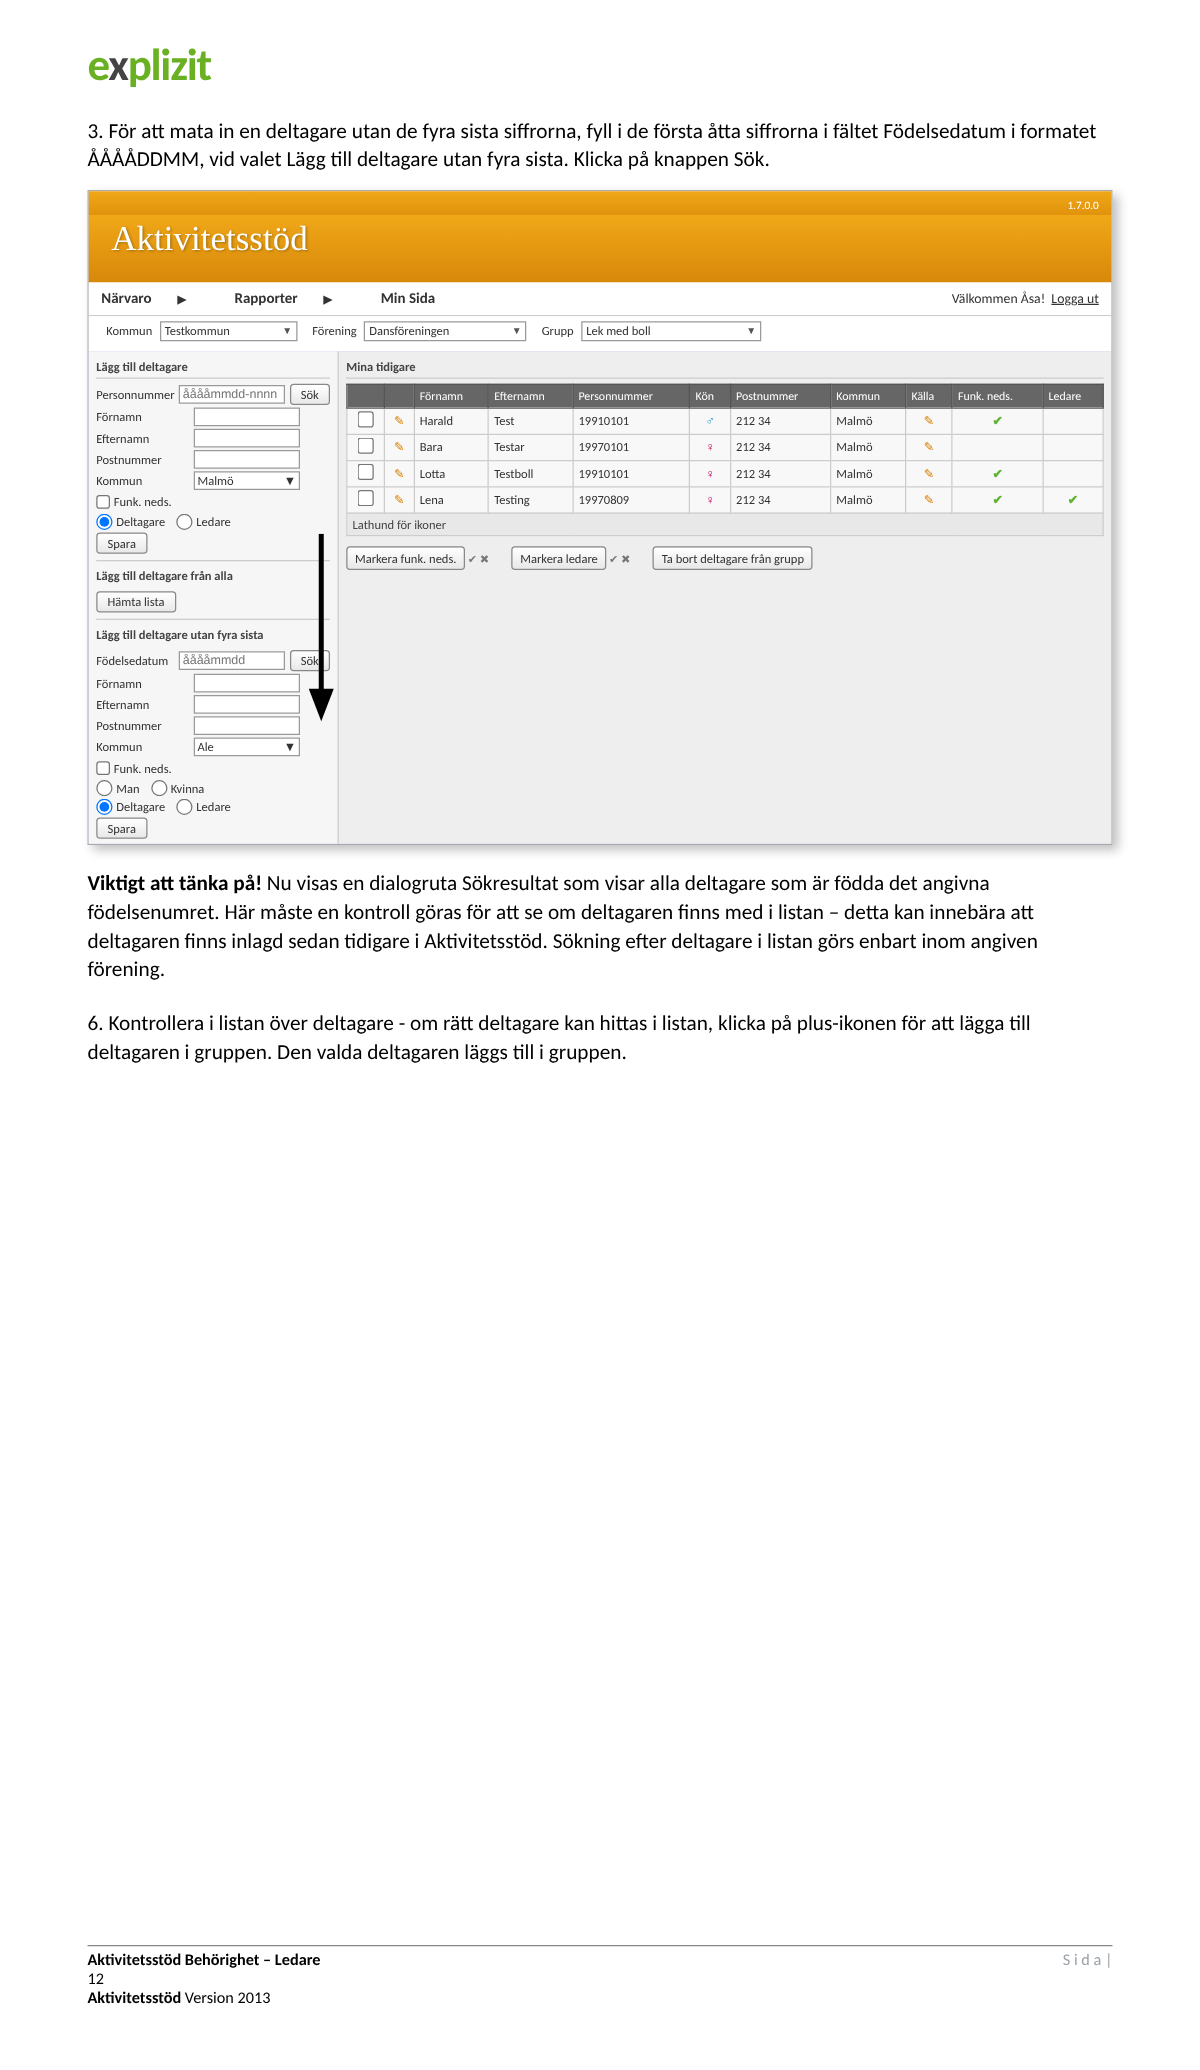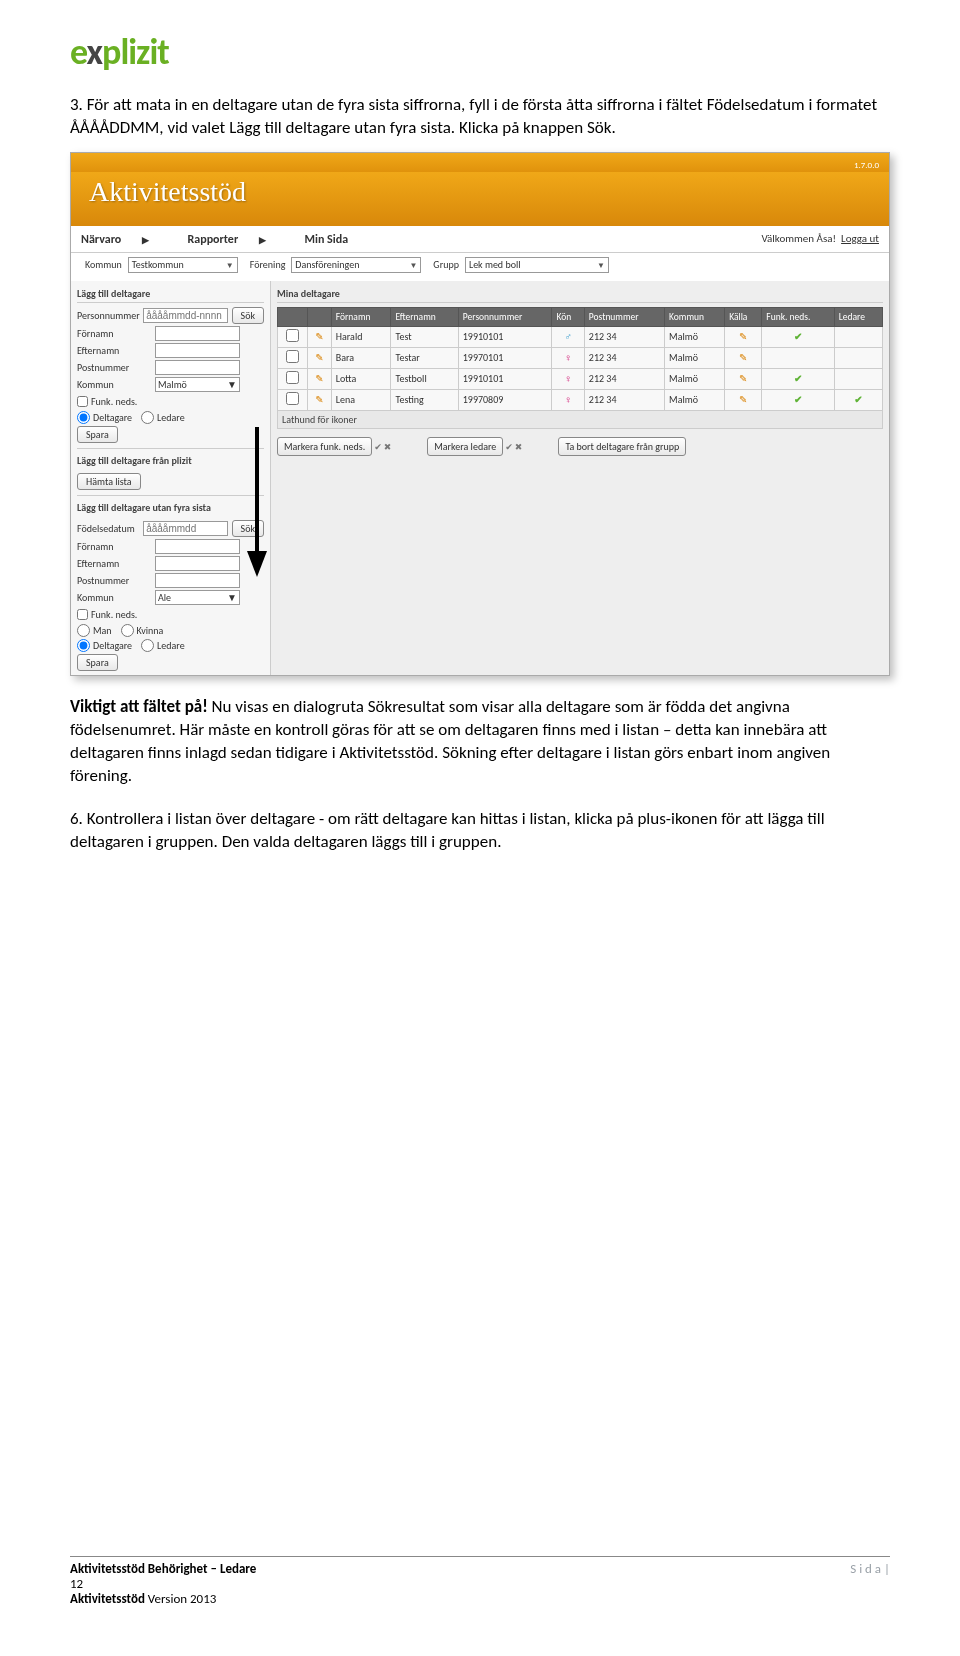--- a/index.html
+++ b/index.html
@@ -83,21 +83,21 @@
   
   .tbl { width:100%; border-collapse:collapse; font-size:10px; background:#fff; }
   .tbl th { background:#666; color:#fff; padding:3px 4px; font-weight:normal; text-align:left; border:1px solid #555; font-size:9.5px;}
   .tbl td { border:1px solid #ccc; padding:2px 4px; background:#f8f8f8; height:18px;}
   .tbl td.c { text-align:center; }
   .icon-pencil { color:#d98000; }
   .icon-check { color:#5fb336; font-weight:bold;}
   .icon-gender { color:#c06; font-size:10px;}
   .icon-gender.m { color:#39c;}
   .lath-row td { background:#e8e8e8; font-style:normal; color:#444; }
-  .btn-bar { margin-top:8px; display:flex; gap:36px; font-size:10px;}
+  .btn-bar { margin-top:8px; display:flex; gap:18px; font-size:10px;}
   .btn-bar .btn { padding:2px 6px;}
   .mini { font-size:9px; color:#777; margin-left:2px;}
 
   
   .footer {
     position: absolute;
     bottom: 50px; left: 70px; right: 70px;
     border-top: 1px solid #888;
     padding-top: 4px;
     font-size: 13px;
@@ -188,21 +188,21 @@
         </div>
       <div class="radio-row">
         <input type="radio" checked="" style="">
           <span>Deltagare</span>
         <input type="radio" style="margin-left: 6px;">
           <span>Ledare</span>
       </div>
       <span class="btn">Spara</span>
 
       <div class="divline"></div>
-      <div class="sec-title" style="border:none">Lägg till deltagare från plizit</div>
+      <div class="sec-title" style="border:none">Lägg till deltagare från alla</div>
       <span class="btn">Hämta lista</span>
 
       <div class="divline"></div>
       <div class="sec-title" style="border:none">Lägg till deltagare utan fyra sista</div>
       <div class="frow">
         <label>Födelsedatum</label>
         <input type="text" placeholder="ååååmmdd" style="">
         <span style="width:4px"></span>
         <span class="btn">Sök</span>
       </div>
@@ -238,21 +238,21 @@
       <div class="radio-row">
         <input type="radio" checked="" style="">
           <span>Deltagare</span>
         <input type="radio" style="margin-left: 6px;">
           <span>Ledare</span>
       </div>
       <span class="btn">Spara</span>
     </div>
 
     <div class="ss-right">
-      <div class="sec-title">Mina deltagare</div>
+      <div class="sec-title">Mina tidigare</div>
       <table class="tbl">
         <thead>
             <tr id="thead-row">
               <th></th>
               <th></th>
               <th>Förnamn</th>
               <th>Efternamn</th>
               <th>Personnummer</th>
               <th>Kön</th>
               <th>Postnummer</th>
@@ -323,21 +323,21 @@
       <div class="btn-bar">
         <span><span class="btn">Markera funk. neds.</span><span class="mini">✔</span><span class="mini">✖</span></span>
         <span><span class="btn">Markera ledare</span><span class="mini">✔</span><span class="mini">✖</span></span>
         <span class="btn">Ta bort deltagare från grupp</span>
       </div>
     </div>
   </div>
 </div>
 
 <p class="body-text">
-  <span class="bold">Viktigt att fältet på!</span><span> Nu visas en dialogruta Sökresultat som visar alla deltagare som är födda det angivna födelsenumret. Här måste en kontroll göras för att se om deltagaren finns med i listan – detta kan innebära att deltagaren finns inlagd sedan tidigare i Aktivitetsstöd. Sökning efter deltagare i listan görs enbart inom angiven förening.</span>
+  <span class="bold">Viktigt att tänka på!</span><span> Nu visas en dialogruta Sökresultat som visar alla deltagare som är födda det angivna födelsenumret. Här måste en kontroll göras för att se om deltagaren finns med i listan – detta kan innebära att deltagaren finns inlagd sedan tidigare i Aktivitetsstöd. Sökning efter deltagare i listan görs enbart inom angiven förening.</span>
 </p>
 
 <p class="body-text" style="margin-top:20px">6. Kontrollera i listan över deltagare - om rätt deltagare kan hittas i listan, klicka på plus-ikonen för att lägga till deltagaren i gruppen. Den valda deltagaren läggs till i gruppen.</p>
 
 <div class="footer">
   <div>
     <span class="bold">Aktivitetsstöd Behörighet – Ledare</span>
     <span class="line2">
       <span>12</span><br>
       <span class="bold">Aktivitetsstöd</span><span> Version 2013</span>

